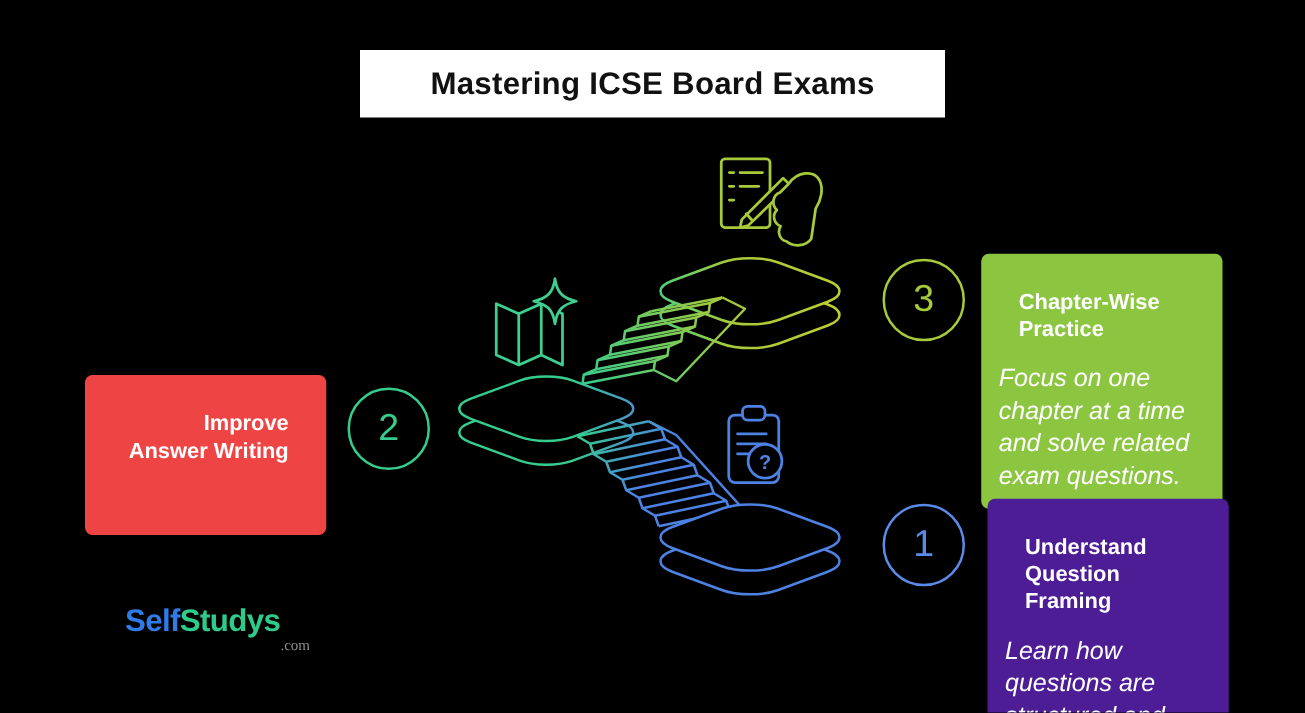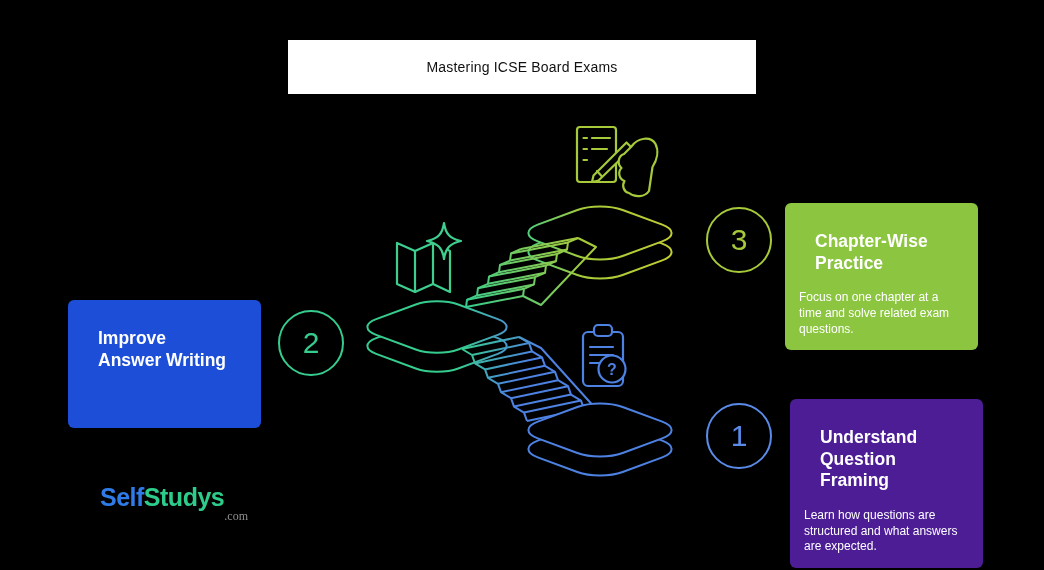--- a/index.html
+++ b/index.html
@@ -8,32 +8,32 @@
     font-family:"Liberation Sans",sans-serif;
   }
   .stage{position:absolute;inset:0;width:1044px;height:570px;}
 
   
   .title-banner{
     position:absolute;left:288px;top:40px;width:468px;height:54px;
     background:#ffffff;display:flex;align-items:center;justify-content:center;
   }
   .title-banner h1{
-    margin:0;font-size:14px;font-weight:400;color:#111;letter-spacing:.2px;
+    margin:0;font-size:25px;font-weight:700;color:#111;letter-spacing:.2px;
   }
 
   
   .card{
     position:absolute;width:193px;border-radius:6px;color:#fff;
     padding:12px 14px 13px 14px;box-sizing:border-box;
   }
   .card h2{margin:16px;font-size:17.5px;line-height:1.24;font-weight:700;}
-  .card p{margin:7px 0 0 0;font-size:12px;line-height:1.3;font-weight:400;}
+  .card p{margin:7px 0 0 0;font-size:20px;line-height:1.3;font-weight:400;font-style:italic;}
   .card-1{left:790px;top:399px;background:#4c1d95;text-align:left;min-height:127px;}
-  .card-2{left:68px;top:300px;background:#1d4ed8;text-align:left;min-height:128px;}
+  .card-2{left:68px;top:300px;background:#ef4444;text-align:right;min-height:128px;}
   .card-3{left:785px;top:203px;background:#8cc540;text-align:left;min-height:127px;}
 
   
   .badge{
     position:absolute;width:62px;height:62px;border-radius:50%;
     display:flex;align-items:center;justify-content:center;
     font-size:30px;font-weight:400;background:transparent;
   }
   .badge-1{left:706px;top:403px;border:2px solid #5b8be8;color:#5b8be8;}
   .badge-2{left:278px;top:310px;border:2px solid #36cc8d;color:#36cc8d;}

